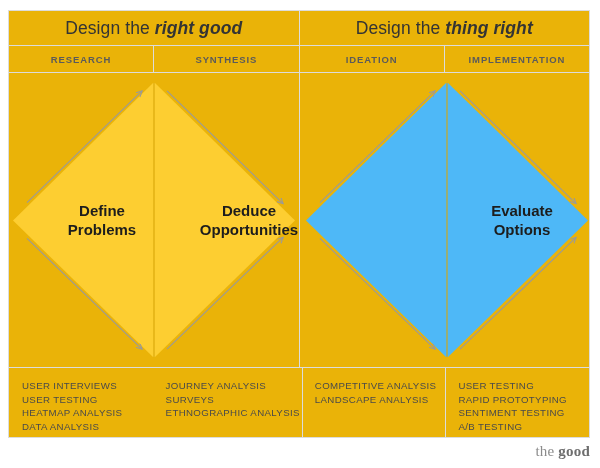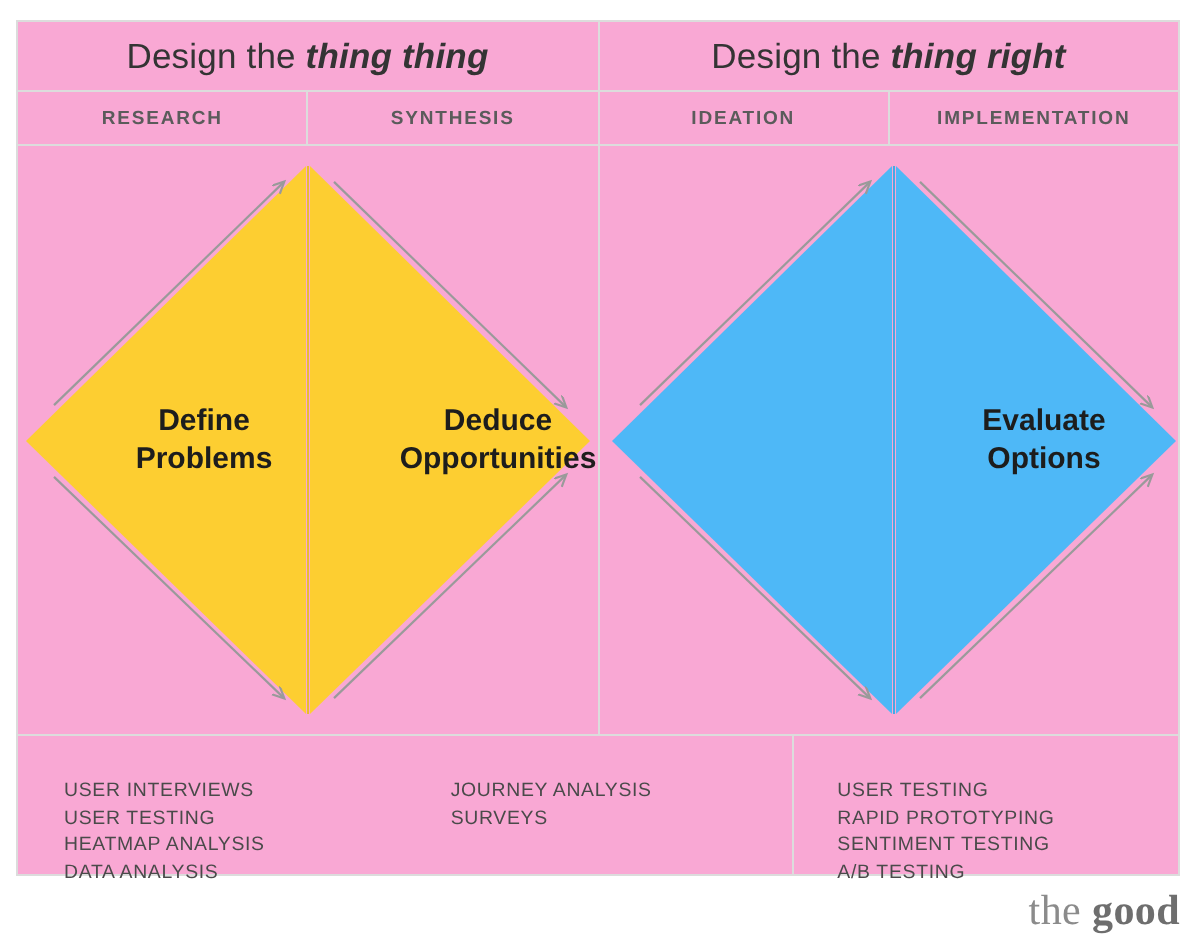--- a/index.html
+++ b/index.html
@@ -26,21 +26,21 @@
 
   
   .frame {
     position: absolute;
     left: 8px;
     top: 10px;
     width: 582px;   
     height: 428px;  
     border: 1px solid #dcdcdc;
     box-sizing: border-box;
-    background: #f9a8d4;
+    background: #eab308;
   }
 
   
   .title-row {
     position: absolute;
     left: 0; top: 0;
     width: 100%;
     height: 35px;
     display: flex;
     border-bottom: 1px solid #dcdcdc;
@@ -129,54 +129,54 @@
     display: flex;
     box-sizing: border-box;
   }
   .list-cell {
     flex: 1 1 25%;
     padding: 9px 0 0 10px;
     box-sizing: border-box;
   }
   .list-cell + .list-cell { border-left: 1px solid #dcdcdc; }
   .list-cell.no-rule { border-left: 1px solid transparent; }
-  .list-cell ul { margin: 12px; padding: 0; list-style: none; }
+  .list-cell ul { margin: 2px; padding: 0; list-style: none; }
   .list-cell li {
     font-size: 9.7px;
     letter-spacing: .35px;
     color: #4a4a4a;
     line-height: 13.6px;
     white-space: nowrap;
   }
 
   
   .wordmark {
     position: absolute;
     right: 10px;
     top: 443px;
     font-family: "Liberation Serif", serif;
-    font-size: 21px;
+    font-size: 15px;
     color: #8b8b8b;
     letter-spacing: .2px;
     white-space: nowrap;
   }
   .wordmark .w-the  { font-weight: 400; }
   .wordmark .w-good { font-weight: 700; color: #6e6e6e; }
 </style>
 </head>
 <body>
 
 <div id="root">
 
   <div class="frame">
 
     <div class="title-row">
       <div class="title-cell">
         <span class="reg">Design the</span>
-        <span class="em">thing thing</span>
+        <span class="em">right good</span>
       </div>
       <div class="title-cell">
         <span class="reg">Design the</span>
         <span class="em">thing right</span>
       </div>
     </div>
 
     <div class="phase-row">
       <div class="phase-cell">RESEARCH</div>
       <div class="phase-cell">SYNTHESIS</div>
@@ -248,20 +248,27 @@
           <li>USER INTERVIEWS</li>
           <li>USER TESTING</li>
           <li>HEATMAP ANALYSIS</li>
           <li>DATA ANALYSIS</li>
         </ul>
       </div>
       <div class="list-cell no-rule">
         <ul>
           <li>JOURNEY ANALYSIS</li>
           <li>SURVEYS</li>
+          <li>ETHNOGRAPHIC ANALYSIS</li>
+        </ul>
+      </div>
+      <div class="list-cell">
+        <ul>
+          <li>COMPETITIVE ANALYSIS</li>
+          <li>LANDSCAPE ANALYSIS</li>
         </ul>
       </div>
       <div class="list-cell">
         <ul>
           <li>USER TESTING</li>
           <li>RAPID PROTOTYPING</li>
           <li>SENTIMENT TESTING</li>
           <li>A/B TESTING</li>
         </ul>
       </div>

